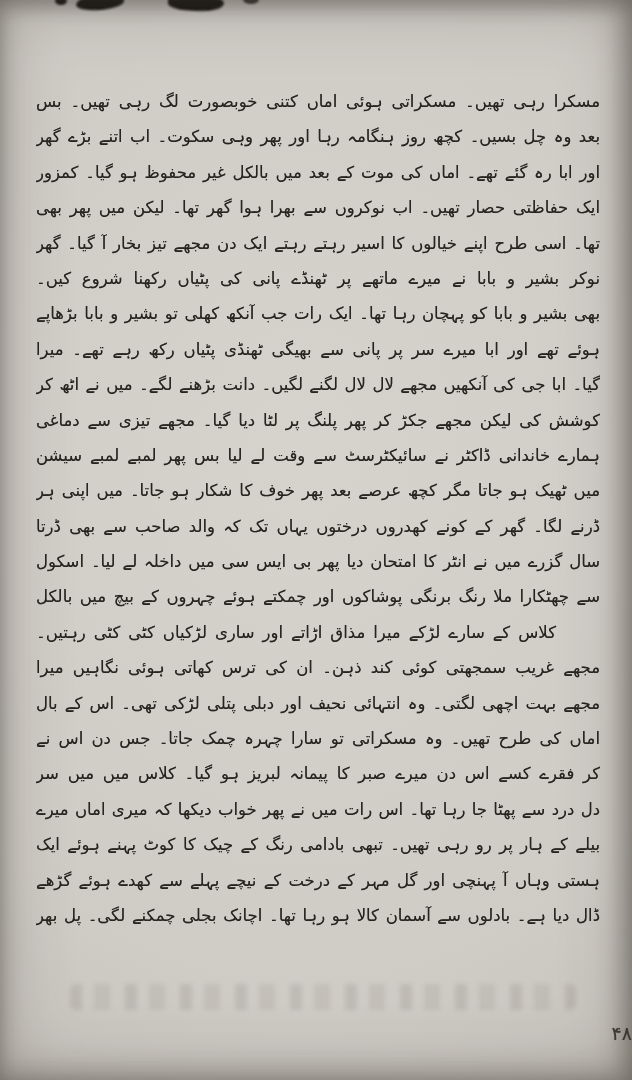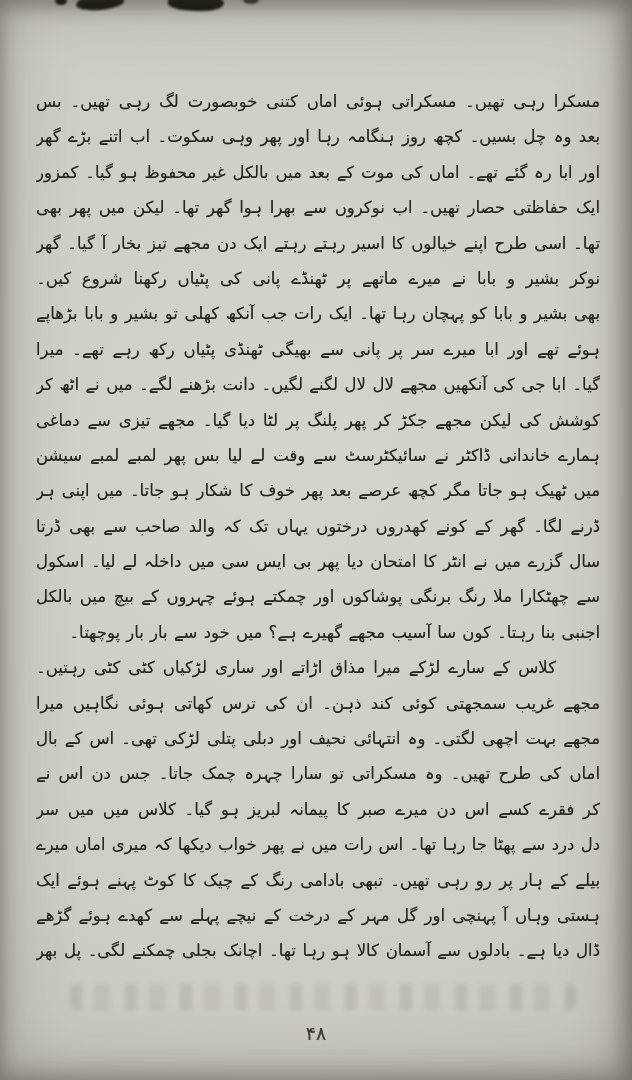--- a/index.html
+++ b/index.html
@@ -32,21 +32,21 @@
     height:35.4px;line-height:35.4px;
     overflow:hidden;
     text-align:justify;
     text-align-last:justify;
     word-spacing:1px;
   }
   .line.para-end{text-align-last:start;}
   .line.indent{padding-right:44px;}
   .page-number{
     position:absolute;top:1022px;left:0;width:100%;
-    text-align:center;direction:rtl;
+    direction:rtl;
     font-size:19px;color:#413d35;letter-spacing:2px;
     text-shadow:0 0 1px rgba(65,61,53,.6);
   }
   .smudge{position:absolute;background:#191713;filter:blur(1.2px);}
   .smudge.s1{top:-6px;left:76px;width:48px;height:16px;border-radius:60% 40% 50% 50%;transform:rotate(-5deg);}
   .smudge.s2{top:-7px;left:168px;width:56px;height:18px;border-radius:45% 55% 60% 40%;transform:rotate(4deg);}
   .smudge.s3{top:-3px;left:55px;width:12px;height:8px;border-radius:50%;}
   .smudge.s4{top:-5px;left:243px;width:16px;height:9px;border-radius:50%;opacity:.8;}
   .ghost{
     position:absolute;top:984px;left:70px;right:56px;height:26px;
@@ -75,21 +75,20 @@
     <div class="line">نوکر بشیر و بابا نے میرے ماتھے پر ٹھنڈے پانی کی پٹیاں رکھنا شروع کیں۔ سرسامی کیفیت میں</div>
     <div class="line">بھی بشیر و بابا کو پہچان رہا تھا۔ ایک رات جب آنکھ کھلی تو بشیر و بابا بڑھاپے کی نیند میں ڈوبے</div>
     <div class="line">ہوئے تھے اور ابا میرے سر پر پانی سے بھیگی ٹھنڈی پٹیاں رکھ رہے تھے۔ میرا سرسام بڑھ</div>
     <div class="line">گیا۔ ابا جی کی آنکھیں مجھے لال لال لگنے لگیں۔ دانت بڑھنے لگے۔ میں نے اٹھ کر بھاگنے کی</div>
     <div class="line">کوشش کی لیکن مجھے جکڑ کر پھر پلنگ پر لٹا دیا گیا۔ مجھے تیزی سے دماغی بخار چڑھا۔ اس بار</div>
     <div class="line">ہمارے خاندانی ڈاکٹر نے سائیکٹرسٹ سے وقت لے لیا بس پھر لمبے لمبے سیشن ہوتے رہے۔</div>
     <div class="line">میں ٹھیک ہو جاتا مگر کچھ عرصے بعد پھر خوف کا شکار ہو جاتا۔ میں اپنی ہر مانوس چیز سے</div>
     <div class="line">ڈرنے لگا۔ گھر کے کونے کھدروں درختوں یہاں تک کہ والد صاحب سے بھی ڈرتا رہتا۔ دو</div>
     <div class="line">سال گزرے میں نے انٹر کا امتحان دیا پھر بی ایس سی میں داخلہ لے لیا۔ اسکول کے یونیفارم</div>
     <div class="line">سے چھٹکارا ملا رنگ برنگی پوشاکوں اور چمکتے ہوئے چہروں کے بیچ میں بالکل خاموش تنہا اور</div>
-    <div class="line para-end">اجنبی بنا رہتا۔ کون سا آسیب مجھے گھیرے ہے؟ میں خود سے بار بار پوچھتا۔</div>
     <div class="line indent">کلاس کے سارے لڑکے میرا مذاق اڑاتے اور ساری لڑکیاں کٹی کٹی رہتیں۔ کوئی</div>
     <div class="line">مجھے غریب سمجھتی کوئی کند ذہن۔ ان کی ترس کھاتی ہوئی نگاہیں میرا سینہ چیر جاتیں۔ سپنا</div>
     <div class="line">مجھے بہت اچھی لگتی۔ وہ انتہائی نحیف اور دبلی پتلی لڑکی تھی۔ اس کے بال اور آنکھیں بالکل</div>
     <div class="line">اماں کی طرح تھیں۔ وہ مسکراتی تو سارا چہرہ چمک جاتا۔ جس دن اس نے ”للو لال“ کہہ</div>
     <div class="line">کر فقرے کسے اس دن میرے صبر کا پیمانہ لبریز ہو گیا۔ کلاس میں میں سر جھکا کر بیٹھا رہا۔ میرا</div>
     <div class="line">دل درد سے پھٹا جا رہا تھا۔ اس رات میں نے پھر خواب دیکھا کہ میری اماں میرے پاس بیٹھی</div>
     <div class="line">بیلے کے ہار پر رو رہی تھیں۔ تبھی بادامی رنگ کے چیک کا کوٹ پہنے ہوئے ایک بھیانک</div>
     <div class="line">ہستی وہاں آ پہنچی اور گل مہر کے درخت کے نیچے پہلے سے کھدے ہوئے گڑھے میں ان کو</div>
     <div class="line">ڈال دیا ہے۔ بادلوں سے آسمان کالا ہو رہا تھا۔ اچانک بجلی چمکنے لگی۔ پل بھر کے لیے قاتل کا</div>
   </div>

